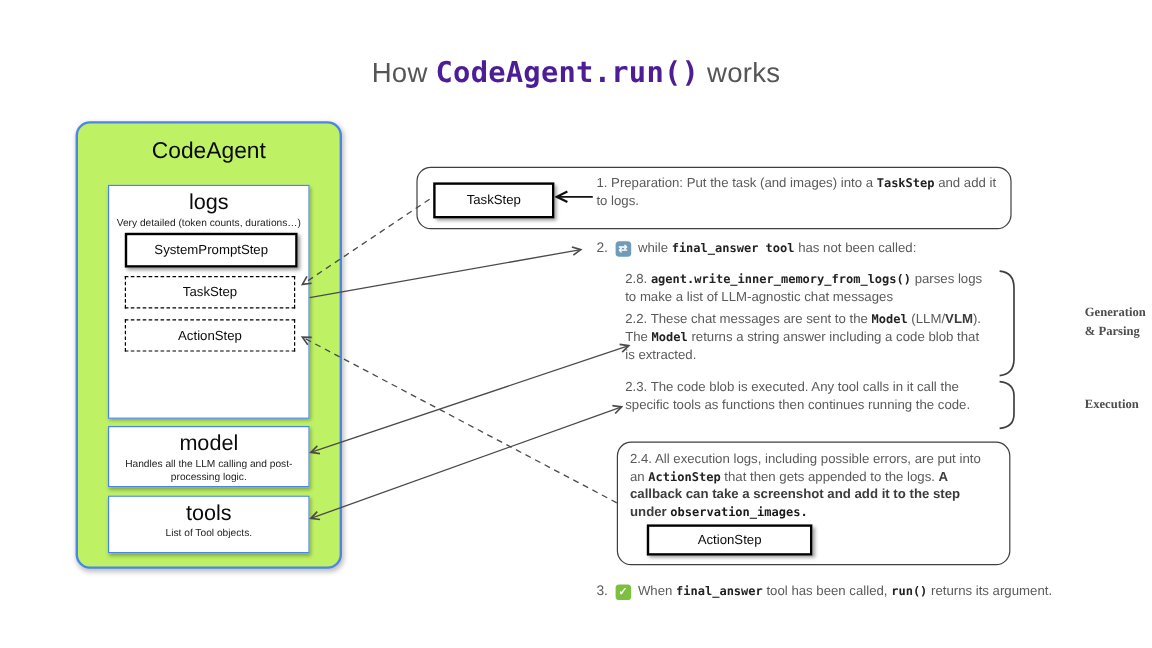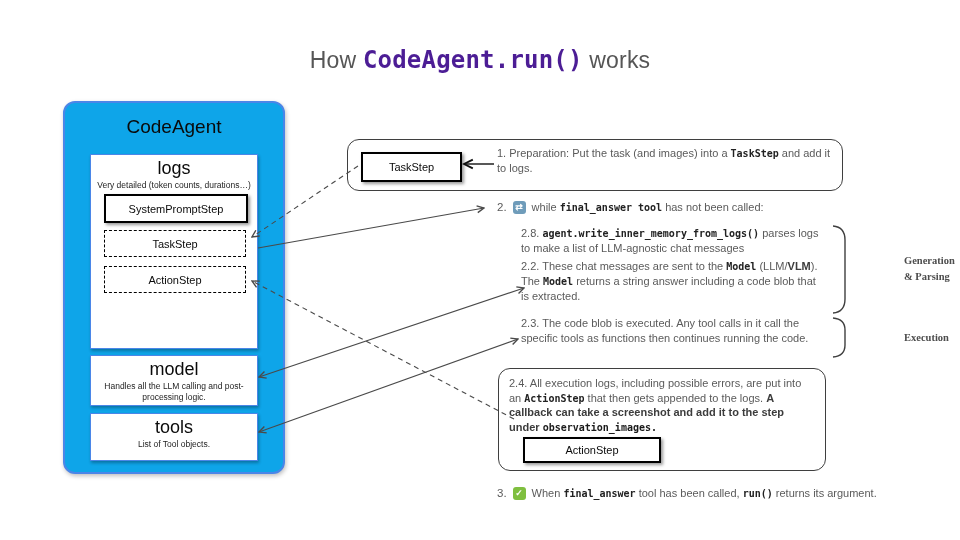--- a/index.html
+++ b/index.html
@@ -14,21 +14,21 @@
   .title .seg-c{font-family:"DejaVu Sans Mono",monospace;font-weight:bold;font-size:24px;color:#4c1d95;}
 
   
   .seg-p{}
   .seg-c{font-family:"DejaVu Sans Mono",monospace;font-weight:bold;font-size:10px;color:var(--code_text,#222);}
   .seg-b{font-weight:bold;color:#3c3c3c;}
   .seg-cb{font-family:"DejaVu Sans Mono",monospace;font-weight:bold;font-size:10px;color:#1a1a1a;}
 
   
   .agent-panel{position:absolute;left:63px;top:101px;width:218px;height:369px;
-    border:2px solid var(--accent_blue,#4a86e8);border-radius:12px;background:#0ea5e9;
+    border:2px solid var(--accent_blue,#4a86e8);border-radius:12px;background:#bef264;
     box-shadow:1px 2px 4px rgba(0,0,0,.25);}
   .agent-title{position:absolute;top:13px;left:0;width:100%;text-align:center;
     font-size:19px;color:#0a0a0a;}
   .sub-box{position:absolute;background:#fff;border:1.5px solid var(--accent_blue,#4a86e8);
     box-shadow:1px 2px 3px rgba(0,0,0,.3);}
   .logs-box{left:25px;top:51px;width:166px;height:193px;}
   .model-box{left:25px;top:252px;width:166px;height:49px;}
   .tools-box{left:25px;top:310px;width:166px;height:46px;}
   .sub-box h3{margin:3px 0 0 0;text-align:center;font-size:18px;font-weight:normal;color:#0a0a0a;}
   .sub-box .subtitle{margin:1px 6px 0 6px;text-align:center;font-size:8.5px;color:#1d1d1d;line-height:1.25;}
@@ -56,21 +56,21 @@
   .line-step3{left:497px;top:486px;}
   .num{font-size:11.5px;color:var(--body_text,#5a5a5a);}
   .mini-icon{width:13px;height:13px;border-radius:3px;display:flex;align-items:center;justify-content:center;
     color:#fff;font-size:9px;font-weight:bold;line-height:1;}
   .loop-icon{background:var(--loop_icon_bg,#6f9cba);}
   .check-icon{background:var(--check_icon_bg,#7fbf3f);}
 
   .block-2122{position:absolute;left:521px;top:226px;width:302px;}
   .block-2122 .p2{margin-top:4px;}
   .block-23{position:absolute;left:521px;top:316px;width:312px;}
-  .box-step24{left:498px;top:368px;width:326px;height:101px;}
+  .box-step24{left:514px;top:368px;width:326px;height:101px;}
   .box-step24 .flow-text{position:absolute;left:10px;top:7px;width:304px;}
   .step24-tag{left:24px;top:68px;width:134px;height:22px;}
 
   .side-label{position:absolute;font-family:Liberation Serif, serif;font-weight:bold;
     font-size:10.5px;color:#4d4d4d;white-space:pre-line;line-height:1.55;margin-left:46px;}
   .label-generation{left:858px;top:253px;}
   .label-execution{left:858px;top:330px;}
 
   .connector-layer{position:absolute;left:0;top:0;width:960px;height:540px;pointer-events:none;}
 </style>

